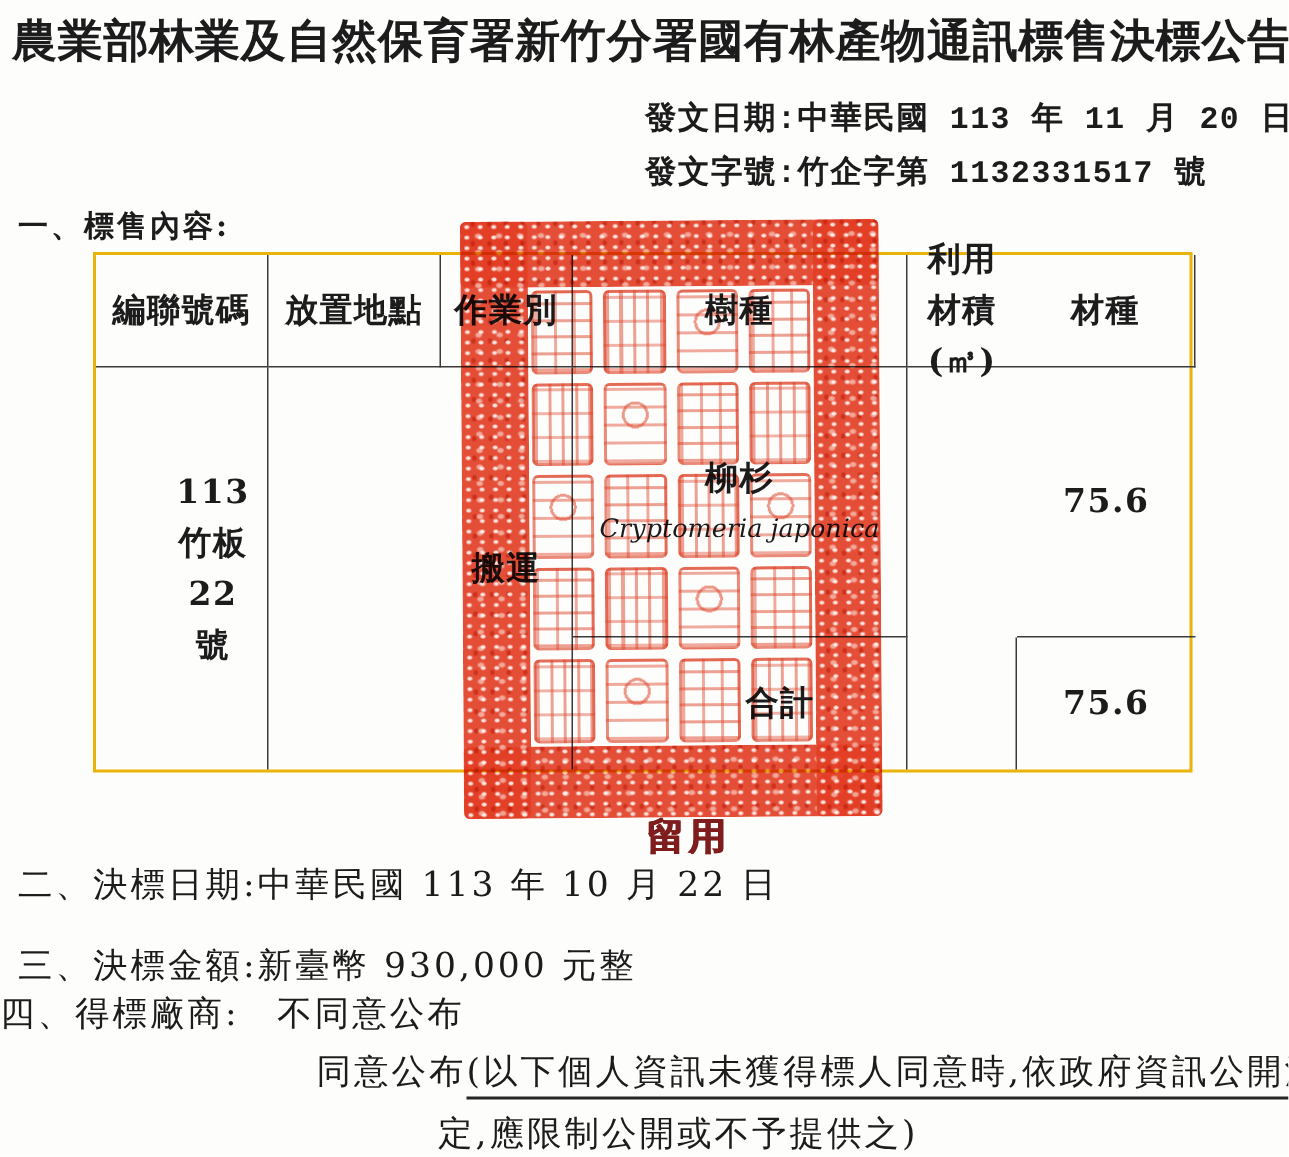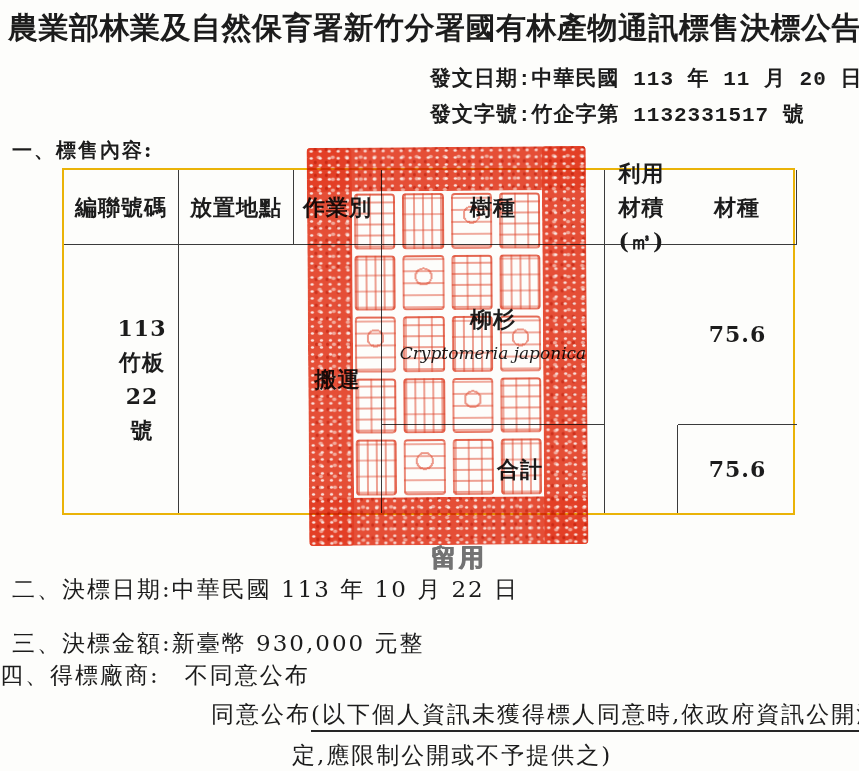--- a/index.html
+++ b/index.html
@@ -158,21 +158,21 @@
         <div class="seal-glyph v1"></div>
         <div class="seal-glyph v2"></div>
         <div class="seal-glyph v0"></div>
         <div class="seal-glyph v1"></div>
         <div class="seal-glyph v2"></div>
         <div class="seal-glyph v0"></div>
         <div class="seal-glyph v1"></div>
       </div>
   </div>
 
-  <div class="abs blue-stamp" style="color: #737373;">留用</div>
+  <div class="abs blue-stamp" style="color: #7f1d1d;">留用</div>
 
   <div class="abs item-line item2">二、決標日期:中華民國 113 年 10 月 22 日</div>
   <div class="abs item-line item3">三、決標金額:新臺幣 930,000 元整</div>
 
   <div class="abs item-line item4">
     <span>四、得標廠商:</span><span class="checkbox"></span><span>不同意公布</span>
   </div>
 
   <div class="abs item-line opt2-line">
     <span class="checkbox"></span><span>同意公布</span><span class="underlined">(以下個人資訊未獲得標人同意時,依政府資訊公開法第 18 條規</span>

